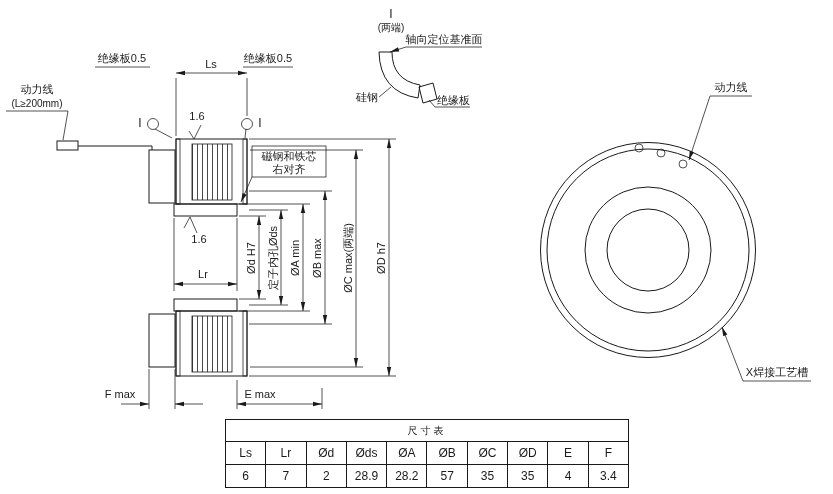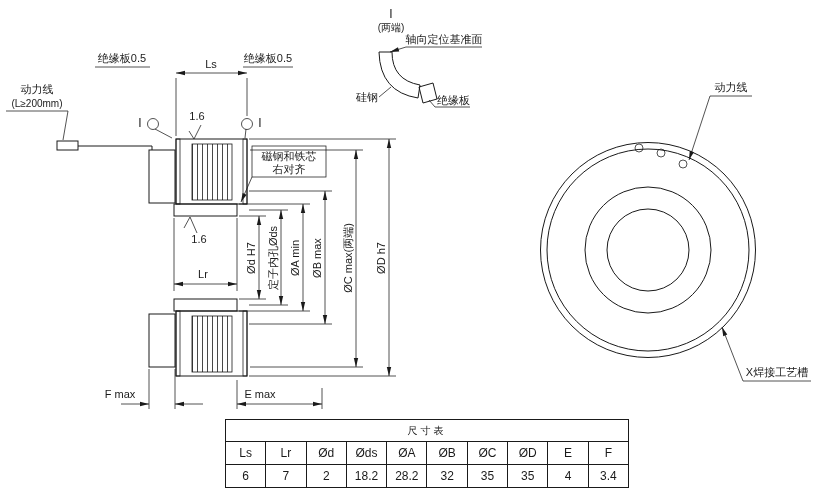--- a/index.html
+++ b/index.html
@@ -232,23 +232,23 @@
         <td>ØB</td>
         <td>ØC</td>
         <td>ØD</td>
         <td>E</td>
         <td>F</td>
       </tr>
       <tr>
         <td>6</td>
         <td>7</td>
         <td>2</td>
-        <td>18.2</td>
+        <td>28.9</td>
         <td>28.2</td>
-        <td>32</td>
+        <td>57</td>
         <td>35</td>
         <td>35</td>
         <td>4</td>
         <td>3.4</td>
       </tr>
     </tbody>
       </table>
   </div>
 </div>
 

